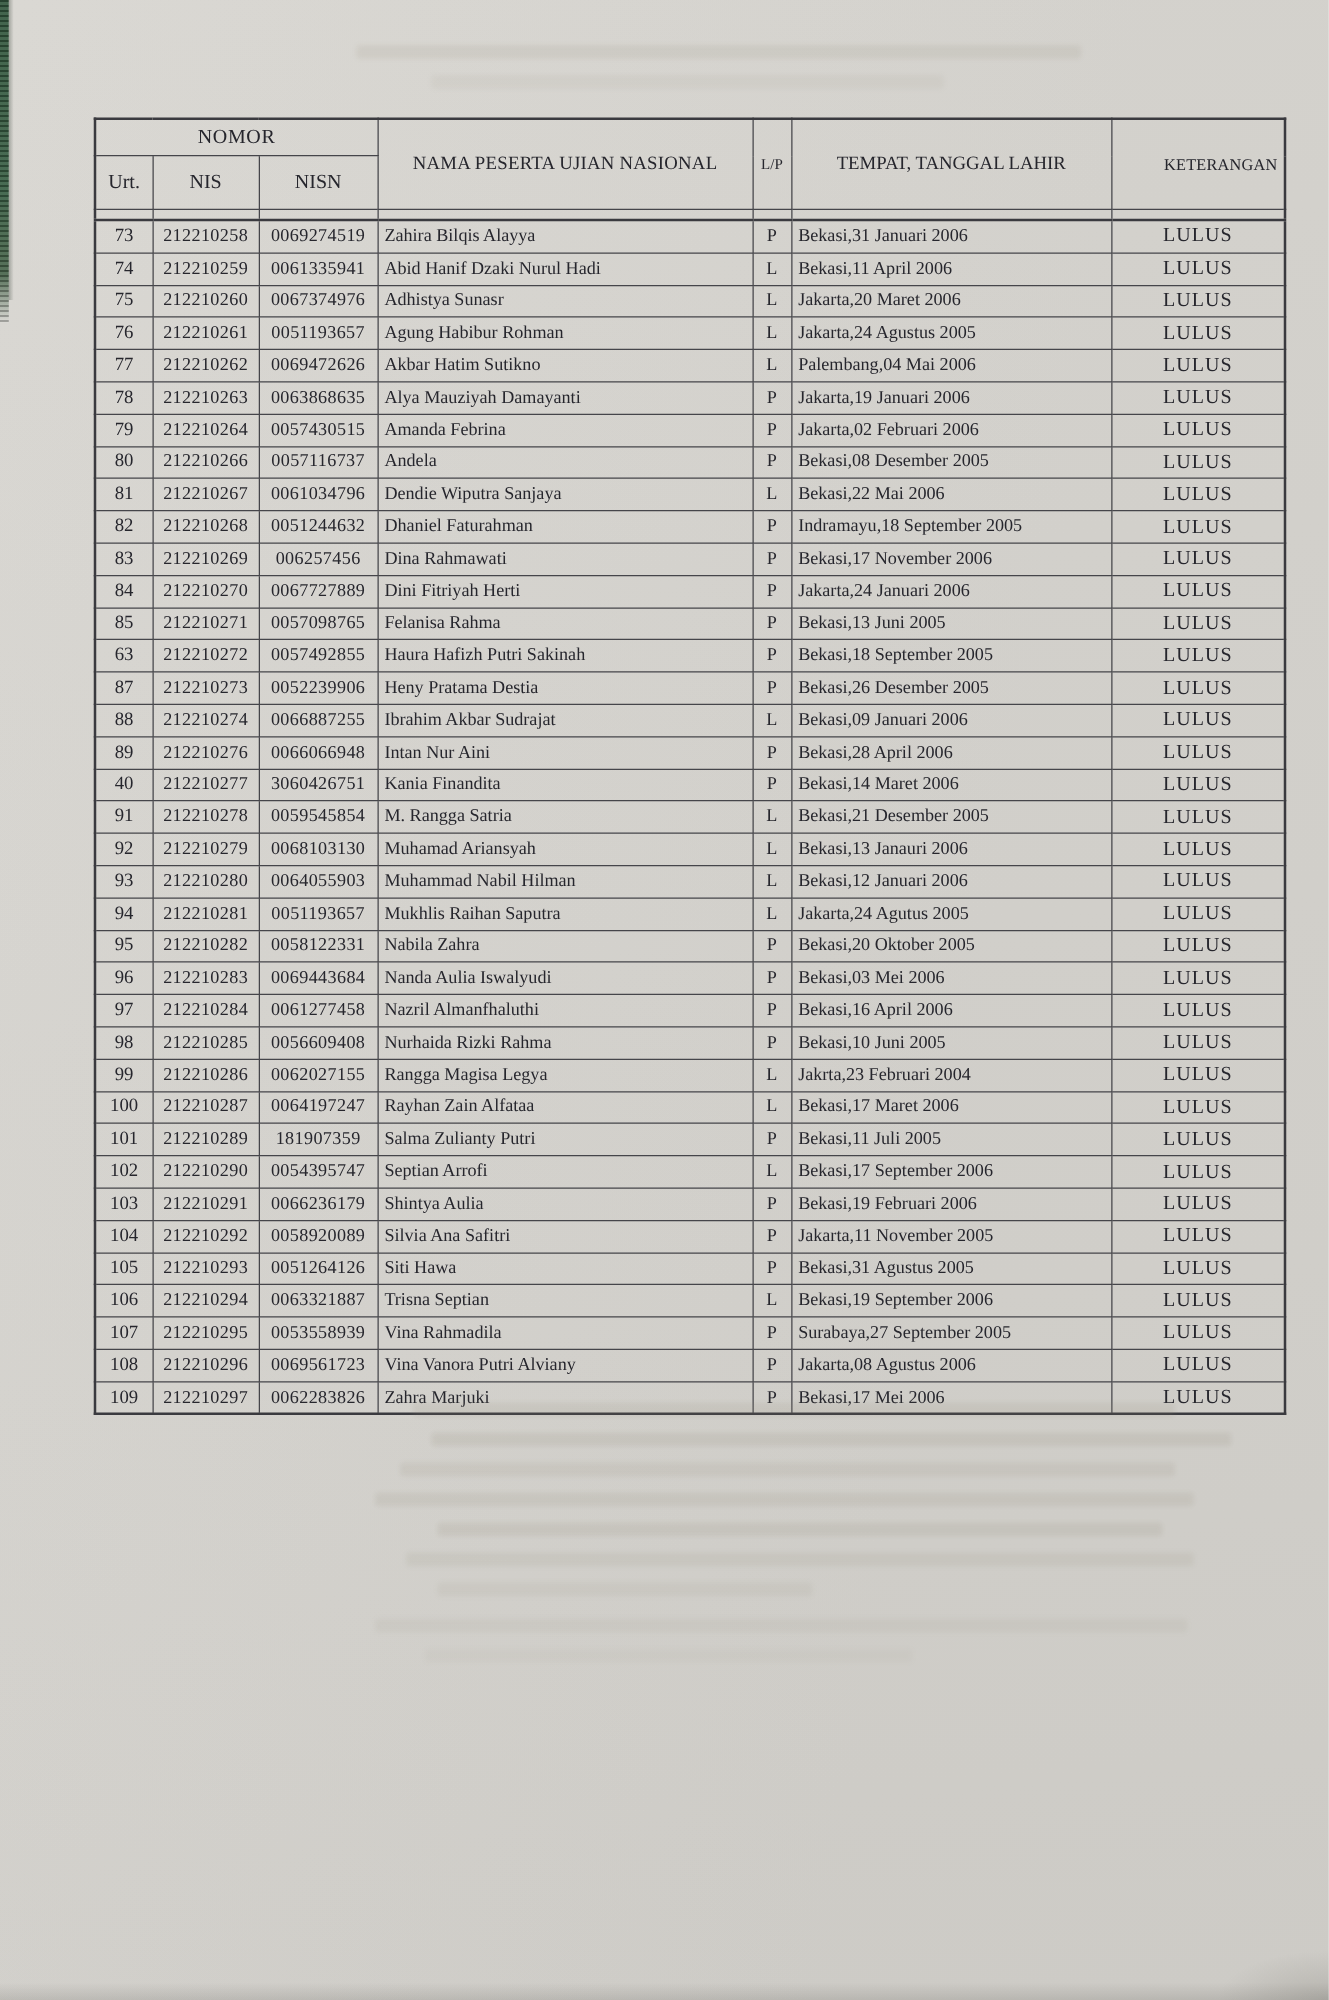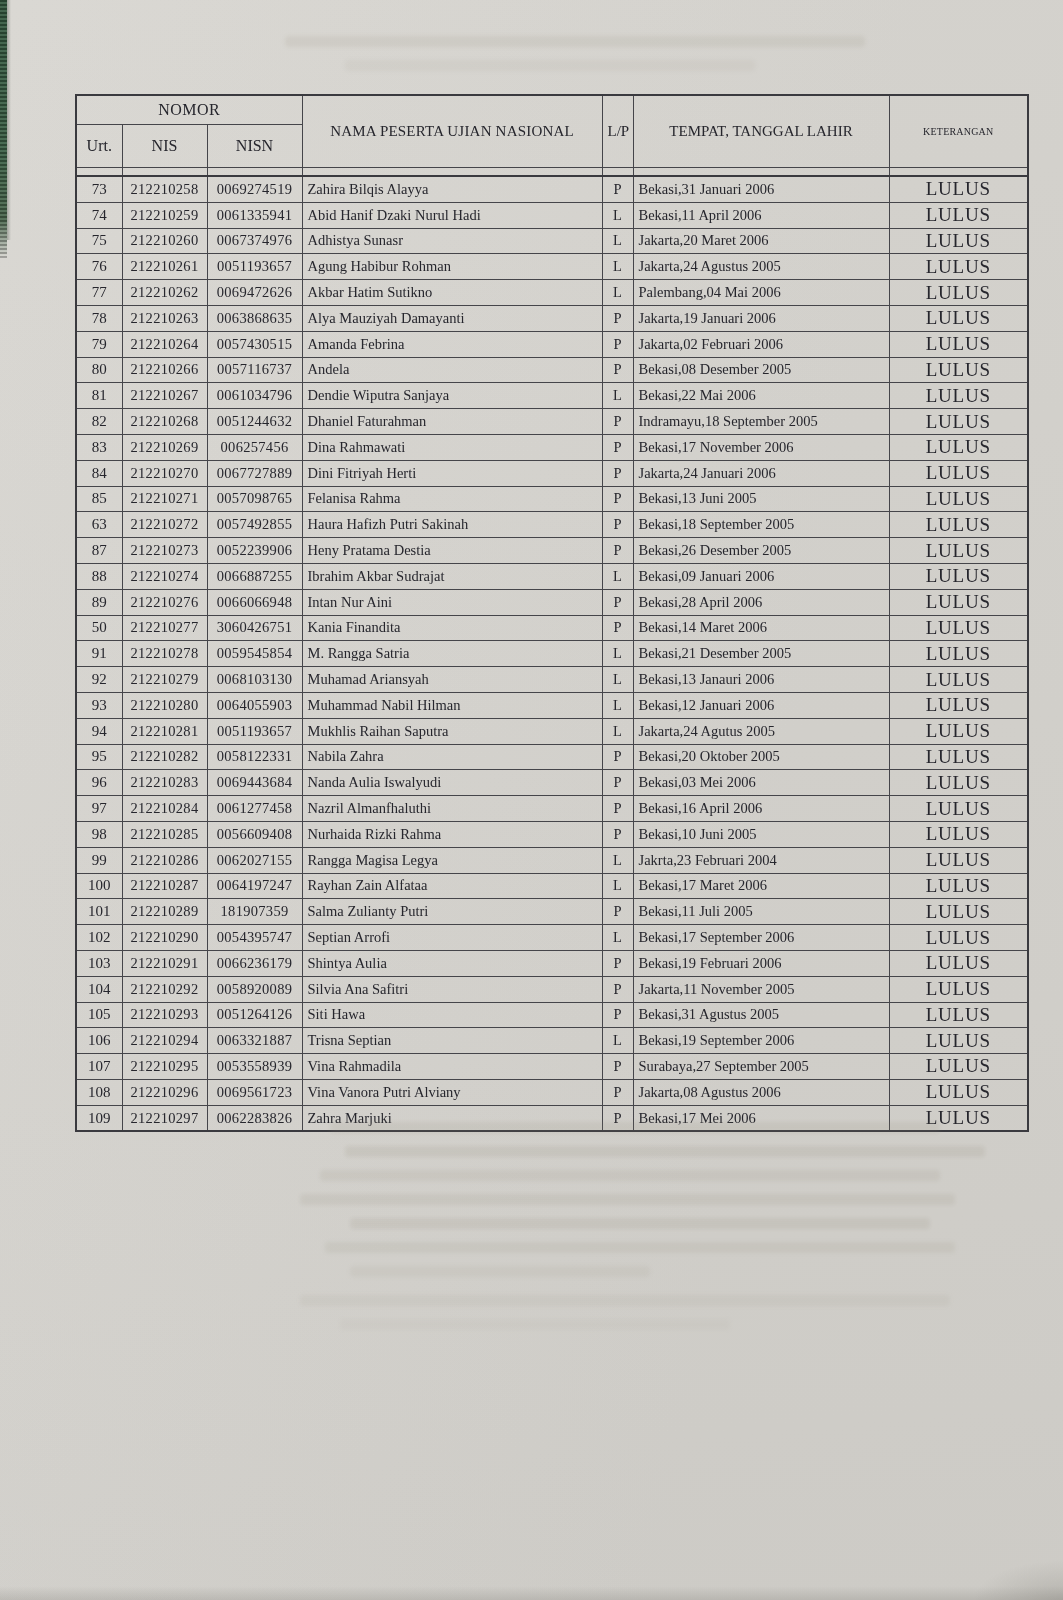--- a/index.html
+++ b/index.html
@@ -54,32 +54,32 @@
     padding: 0 5px;
     overflow: hidden;
     white-space: nowrap;
   }
   table.grad { border: 2.4px solid #3a3a3f; padding-left: 25px; }
   thead th { font-weight: normal; text-align: center; }
   .h-nomor { height: 28px; font-size: 16px; letter-spacing: 0.5px; }
   .h-sub th { height: 42px; font-size: 16px; }
   .h-urt { font-size: 15px; }
   .h-nama { font-size: 15px; letter-spacing: 0.2px; }
-  .h-lp { font-size: 15px; padding: 0 1px; }
+  .h-lp { font-size: 12px; padding: 0 1px; }
   .h-tempat { font-size: 15px; }
-  .h-ket { font-size: 10px; padding: 0 1px; letter-spacing: 0.2px; }
+  .h-ket { font-size: 13px; padding: 0 1px; letter-spacing: 0.2px; text-align: right; }
   tr.spacer td { height: 7px; padding: 0; border-bottom: 2px solid #3a3a3f; }
   tbody td { height: 24.8px; font-size: 14.5px; }
   td.col-urt  { text-align: center; font-size: 15px; }
   td.col-nis  { text-align: center; letter-spacing: 0.3px; }
   td.col-nisn { text-align: center; letter-spacing: 0.3px; }
   td.col-nama { text-align: left; padding-left: 7px; margin-top: 31px; }
   td.col-lp   { text-align: center; padding: 0 1px; }
   td.col-ttl  { text-align: left; padding-left: 6px; }
-  td.col-ket  { text-align: center; letter-spacing: 0.8px; font-size: 19px; }
+  td.col-ket  { text-align: center; letter-spacing: 0.8px; font-size: 16px; }
 </style>
 </head>
 <body>
 
 <div>
 
   <div class="green-edge"></div>
 
   <div class="ghost" style="left:285px; top:36px; width:600px;">
     <div class="ghost-line" style="width:580px; opacity:0.8;"></div>
@@ -267,21 +267,21 @@
         <tr>
           <td class="col-urt">89</td>
           <td class="col-nis">212210276</td>
           <td class="col-nisn">0066066948</td>
           <td class="col-nama">Intan Nur Aini</td>
           <td class="col-lp">P</td>
           <td class="col-ttl">Bekasi,28 April 2006</td>
           <td class="col-ket">LULUS</td>
         </tr>
         <tr>
-          <td class="col-urt">50</td>
+          <td class="col-urt">40</td>
           <td class="col-nis">212210277</td>
           <td class="col-nisn">3060426751</td>
           <td class="col-nama">Kania Finandita</td>
           <td class="col-lp">P</td>
           <td class="col-ttl">Bekasi,14 Maret 2006</td>
           <td class="col-ket">LULUS</td>
         </tr>
         <tr>
           <td class="col-urt">91</td>
           <td class="col-nis">212210278</td>

